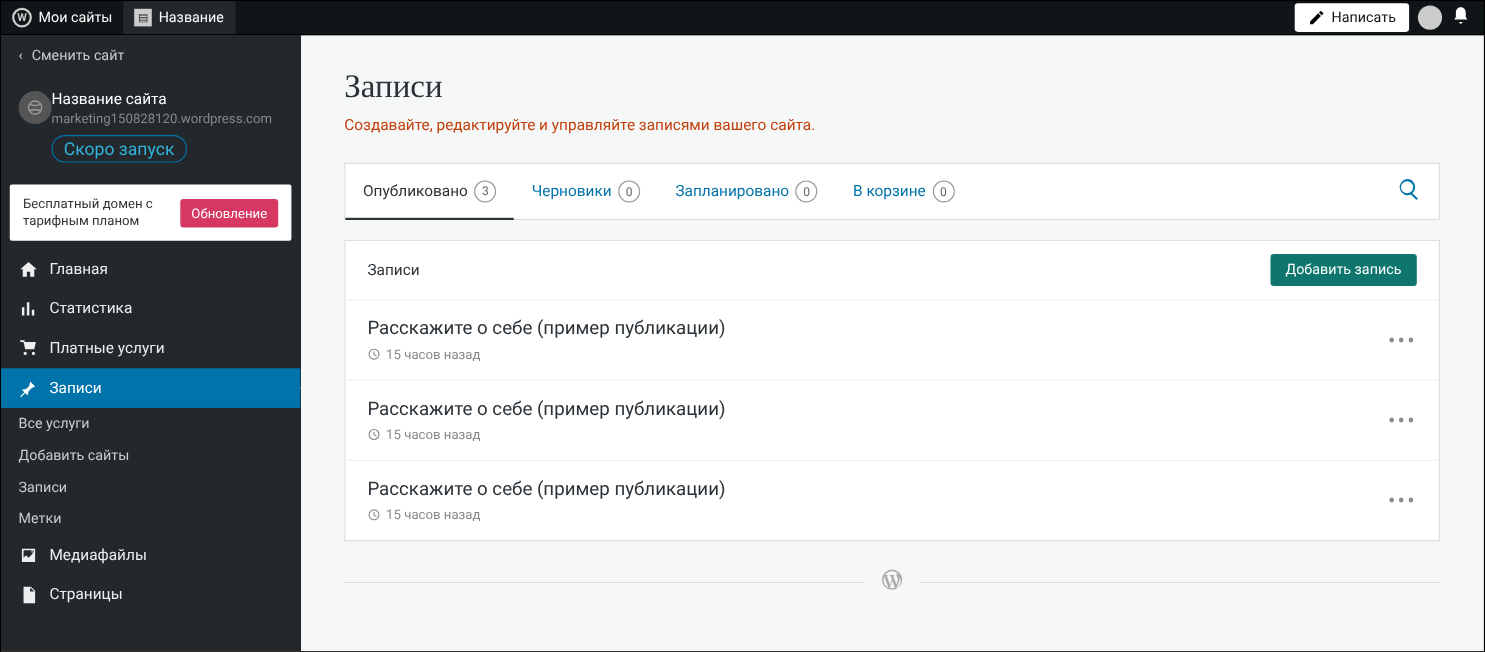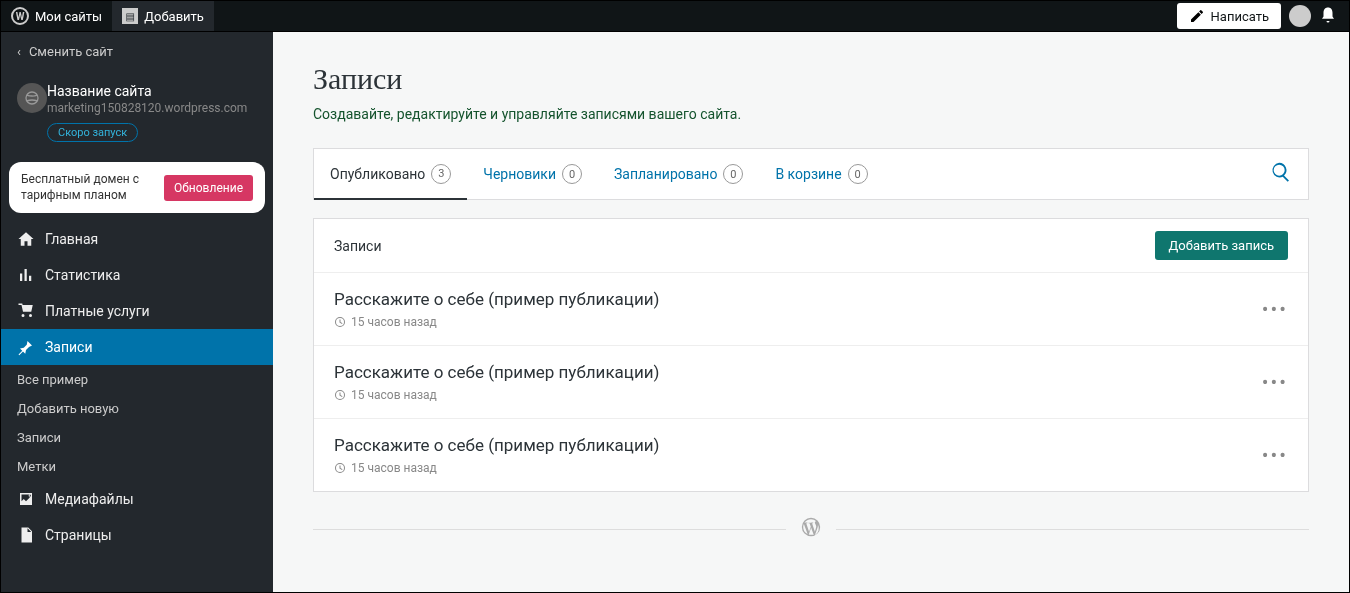--- a/index.html
+++ b/index.html
@@ -16,33 +16,33 @@
 .bell-icon svg{width:18px;height:18px;fill:#fff}
 .main-wrap{display:flex;height:561px;border:1px solid #000;border-top:none}
 .sidebar{width:272px;background:#23282d;color:#eee;font-size:14px;overflow-y:auto}
 .switch-site{padding:12px 16px;display:flex;align-items:center;gap:8px;color:#ccc;cursor:pointer;font-size:13px}
 .site-info{padding:12px 16px;display:flex;}
 .site-icon{width:30px;height:30px;background:#555;border-radius:50%;flex-shrink:0;display:flex;align-items:center;justify-content:center}
 .site-icon svg{width:16px;height:16px;fill:#999}
 .site-text{flex:1}
 .site-name{font-size:14px;color:#fff}
 .site-url{font-size:12px;color:#888;margin-top:2px}
-.launch-badge{display:inline-block;margin-top:8px;padding:2px 10px;border:1px solid #0073aa;border-radius:12px;color:#33b3db;font-size:11px}
-.upgrade-box{background:#fff;margin:8px;padding:10px 12px;border-radius:12px;display:flex;align-items:center;justify-content:space-between;gap:8px}
+.launch-badge{display:inline-block;margin-top:8px;padding:2px 10px;border:1px solid #0073aa;border-radius:12px;color:#33b3db;font-size:16px}
+.upgrade-box{background:#fff;margin:8px;padding:10px 12px;border-radius:2px;display:flex;align-items:center;justify-content:space-between;gap:8px}
 .upgrade-text{font-size:12px;color:#333;line-height:1.3}
 .upgrade-btn{background:#d63763;color:#fff;padding:6px 10px;border-radius:3px;font-size:12px;cursor:pointer;white-space:nowrap}
 .nav-item{display:flex;align-items:center;gap:10px;padding:9px 16px;cursor:pointer;color:#eee;position:relative}
 .nav-item.active{background:#0073aa;color:#fff}
 .nav-item.active::after{content:"";position:absolute;right:-8px;top:50%;transform:translateY(-50%);border:8px solid transparent;border-right-color:#f6f7f7}
 .nav-icon{width:18px;height:18px;display:flex;align-items:center;justify-content:center}
 .nav-icon svg{width:18px;height:18px;fill:currentColor}
 .sub-item{padding:7px 16px;color:#ccc;font-size:13px;cursor:pointer}
 .content{flex:1;padding:30px 40px;overflow-y:auto}
 .page-title{font-size:30px;font-weight:400;color:#2c3338;font-family:Georgia,serif}
-.page-desc{color:#14532d;font-size:14px;margin-top:10px}
+.page-desc{color:#c2410c;font-size:14px;margin-top:10px}
 .tabs-box{background:#fff;border:1px solid #dcdcde;margin-top:26px;display:flex;align-items:center}
 .tab{padding:14px 16px;display:flex;align-items:center;gap:6px;cursor:pointer;font-size:14px;color:#0073aa}
 .tab.active{color:#2c3338;border-bottom:2px solid #2c3338;margin-bottom:-1px}
 .tab-count{min-width:20px;height:20px;border:1px solid #999;border-radius:10px;display:flex;align-items:center;justify-content:center;font-size:11px;color:#666;padding:0 5px}
 .search-tab{margin-left:auto;padding:12px 16px;cursor:pointer}
 .search-tab svg{width:22px;height:22px;fill:#0073aa}
 .posts-box{background:#fff;border:1px solid #dcdcde;margin-top:18px}
 .posts-header{display:flex;align-items:center;justify-content:space-between;padding:12px 20px;border-bottom:1px solid #eee}
 .posts-header-title{font-size:14px;color:#2c3338}
 .add-btn{background:#0f766e;color:#fff;padding:7px 14px;border-radius:3px;font-size:13px;cursor:pointer}
@@ -61,21 +61,21 @@
 <body>
 
 <div class="topbar">
   <div class="topbar-left">
     <div class="topbar-item">
       <span class="wp-logo">W</span>
       <span>Мои сайты</span>
     </div>
     <div class="topbar-item active">
       <span class="reader-icon">▤</span>
-      <span>Добавить</span>
+      <span>Название</span>
     </div>
   </div>
   <div class="topbar-right">
     <div class="write-btn">
       <svg width="16" height="16" viewBox="0 0 24 24">
           <path d="M3 17.25V21h3.75L17.81 9.94l-3.75-3.75L3 17.25zM20.71 7.04a1 1 0 000-1.41l-2.34-2.34a1 1 0 00-1.41 0l-1.83 1.83 3.75 3.75 1.83-1.83z"></path>
         </svg>
       <span>Написать</span>
     </div>
     <div class="avatar"></div>
@@ -135,22 +135,22 @@
       <span>Платные услуги</span>
     </div>
     <div class="nav-item active">
       <span class="nav-icon">
           <svg viewBox="0 0 24 24">
             <path d="M14 4l6 6-4 2-4 4-1 5-3-3-5 5-1-1 5-5-3-3 5-1 4-4z"></path>
           </svg>
         </span>
       <span>Записи</span>
     </div>
-    <div class="sub-item">Все пример</div>
-    <div class="sub-item">Добавить новую</div>
+    <div class="sub-item">Все услуги</div>
+    <div class="sub-item">Добавить сайты</div>
     <div class="sub-item">Записи</div>
     <div class="sub-item">Метки</div>
 
     <div class="nav-item">
       <span class="nav-icon">
           <svg viewBox="0 0 24 24">
             <path d="M4 4h16v16H4V4zm2 2v9l3-3 3 3 5-5v-4H6zm11 3a1.5 1.5 0 100-3 1.5 1.5 0 000 3z"></path>
           </svg>
         </span>
       <span>Медиафайлы</span>

